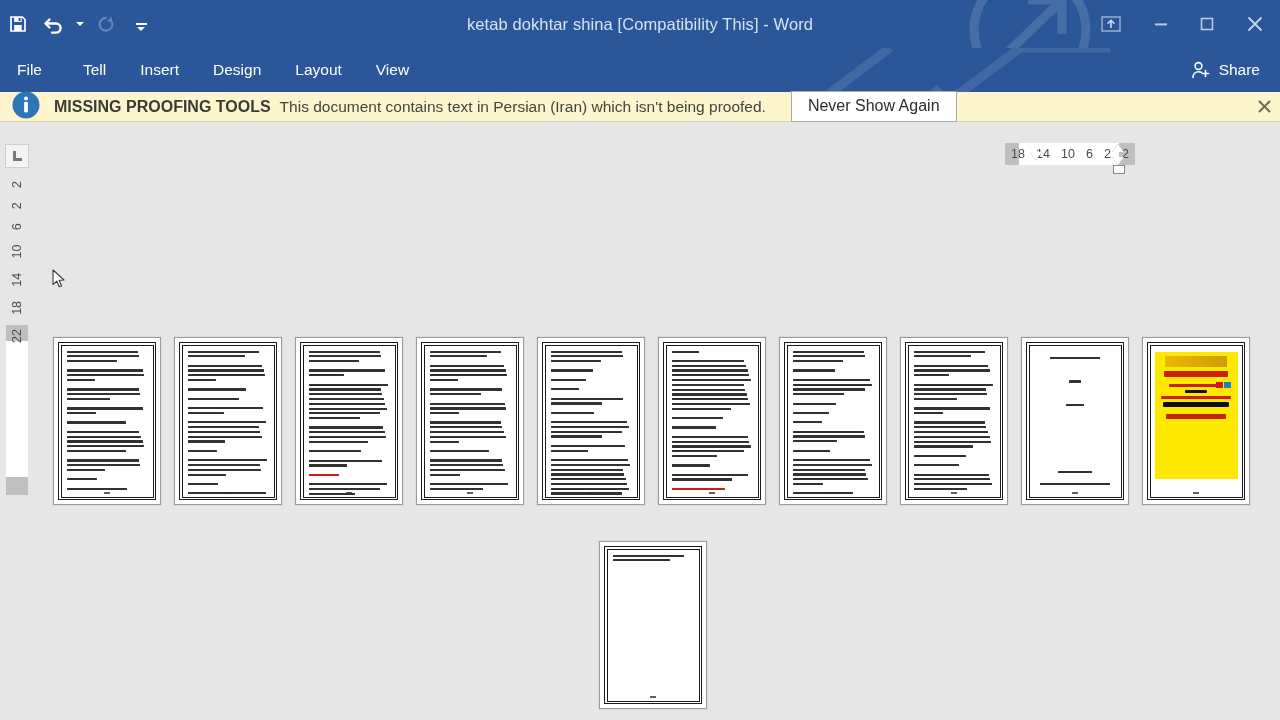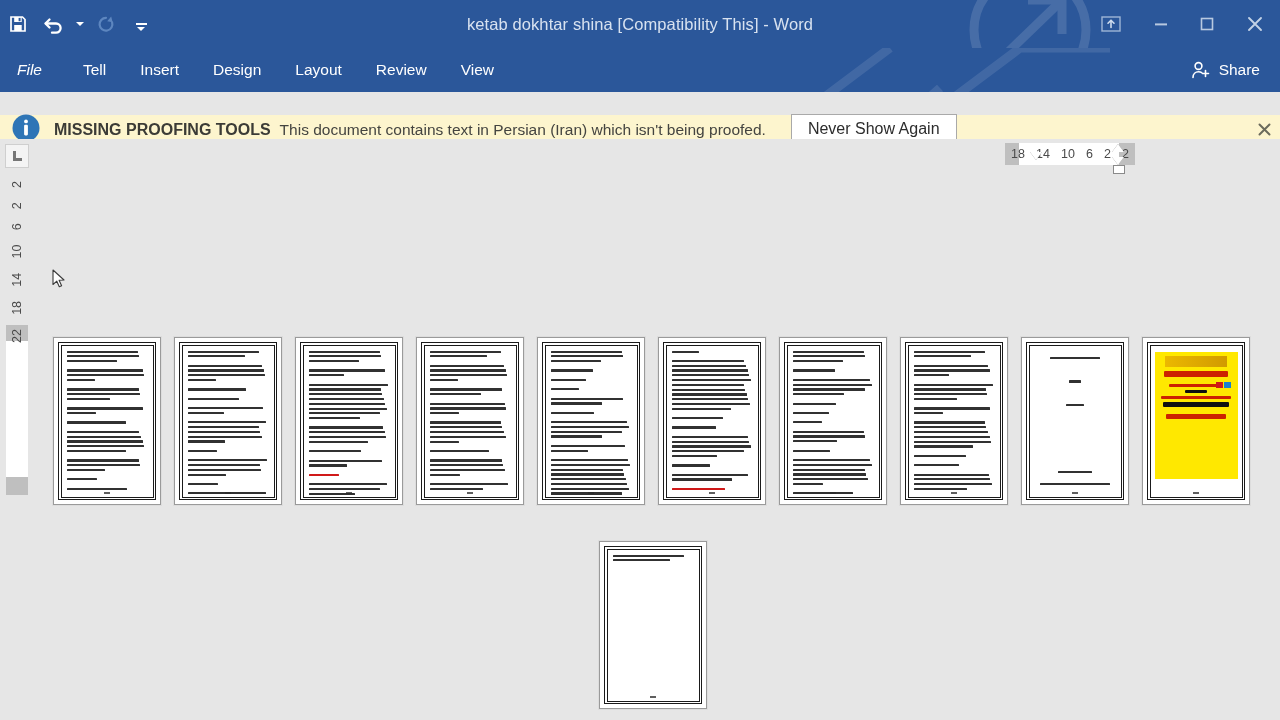--- a/index.html
+++ b/index.html
@@ -59,36 +59,36 @@
   }
   .rb-watermark {
     position: absolute; left: 690px; top: -70px; width: 420px; height: 200px;
     opacity: .10; pointer-events: none;
   }
   .tabs { position: absolute; left: 0; top: 0; height: 44px; display: flex; align-items: center; }
   .tab {
     color: #ffffff; font-size: 15.5px; padding: 0 17px; height: 44px;
     display: flex; align-items: center; white-space: nowrap;
   }
-  .tab.first { padding-right: 24px; font-style: italic; }
+  .tab.first { padding-right: 24px; }
   .tellme {
     position: absolute; left: 782px; top: 0; height: 44px; display: flex; align-items: center; gap: 9px;
   }
   .tellme .lbl { color: #b9c9e2; font-size: 15.5px; white-space: nowrap; }
   .share {
     position: absolute; right: 14px; top: 0; height: 44px; display: flex; align-items: center; gap: 7px;
     padding: 0 6px;
   }
   .share .lbl { color: #fff; font-size: 15.5px; }
 
   
   .msgbar {
     position: absolute; left: 0; top: 92px; width: 1280px; height: 30px;
     background: #fdf5ce; border-bottom: 1px solid #d9d0a8;
-    display: flex; align-items: center; margin-top: 23px;
+    display: flex; align-items: center;
   }
   .msg-info { margin-left: 11px; margin-right: 13px; flex: none; }
   .msg-strong { font-size: 16px; font-weight: bold; color: #3b3b36; white-space: nowrap; }
   .msg-text { font-size: 15.5px; color: #444440; margin-left: 9px; white-space: nowrap; }
   .msg-btn {
     margin-left: 25px; background: #ffffff; border: 1px solid #a9a9a9;
     font-size: 16px; color: #2c2c2c; padding: 6px 16px 7px 16px; line-height: 1;
     font-family: "Liberation Sans", sans-serif; white-space: nowrap;
   }
   .msg-close {
@@ -305,21 +305,20 @@
       <path d="M150 200 L250 110"></path>
     </g>
   </svg>
 
   <div class="tabs">
     <div class="tab first">File</div>
     <div class="tab">Tell</div>
     <div class="tab">Insert</div>
     <div class="tab">Design</div>
     <div class="tab">Layout</div>
-    <div class="tab">Review</div>
     <div class="tab">View</div>
   </div>
 
 
   <div class="share">
     <svg width="22" height="22" viewBox="0 0 22 22">
       <circle cx="8.5" cy="7" r="3.4" fill="none" stroke="#ffffff" stroke-width="1.6"></circle>
       <path d="M3 18.5 c0-3.6 2.5-5.7 5.5-5.7 c1.2 0 2.3 .3 3.2 .9" fill="none" stroke="#ffffff" stroke-width="1.6" stroke-linecap="round"></path>
       <path d="M15.5 11.5 v6 M12.5 14.5 h6" stroke="#ffffff" stroke-width="1.6" stroke-linecap="round"></path>
     </svg>

